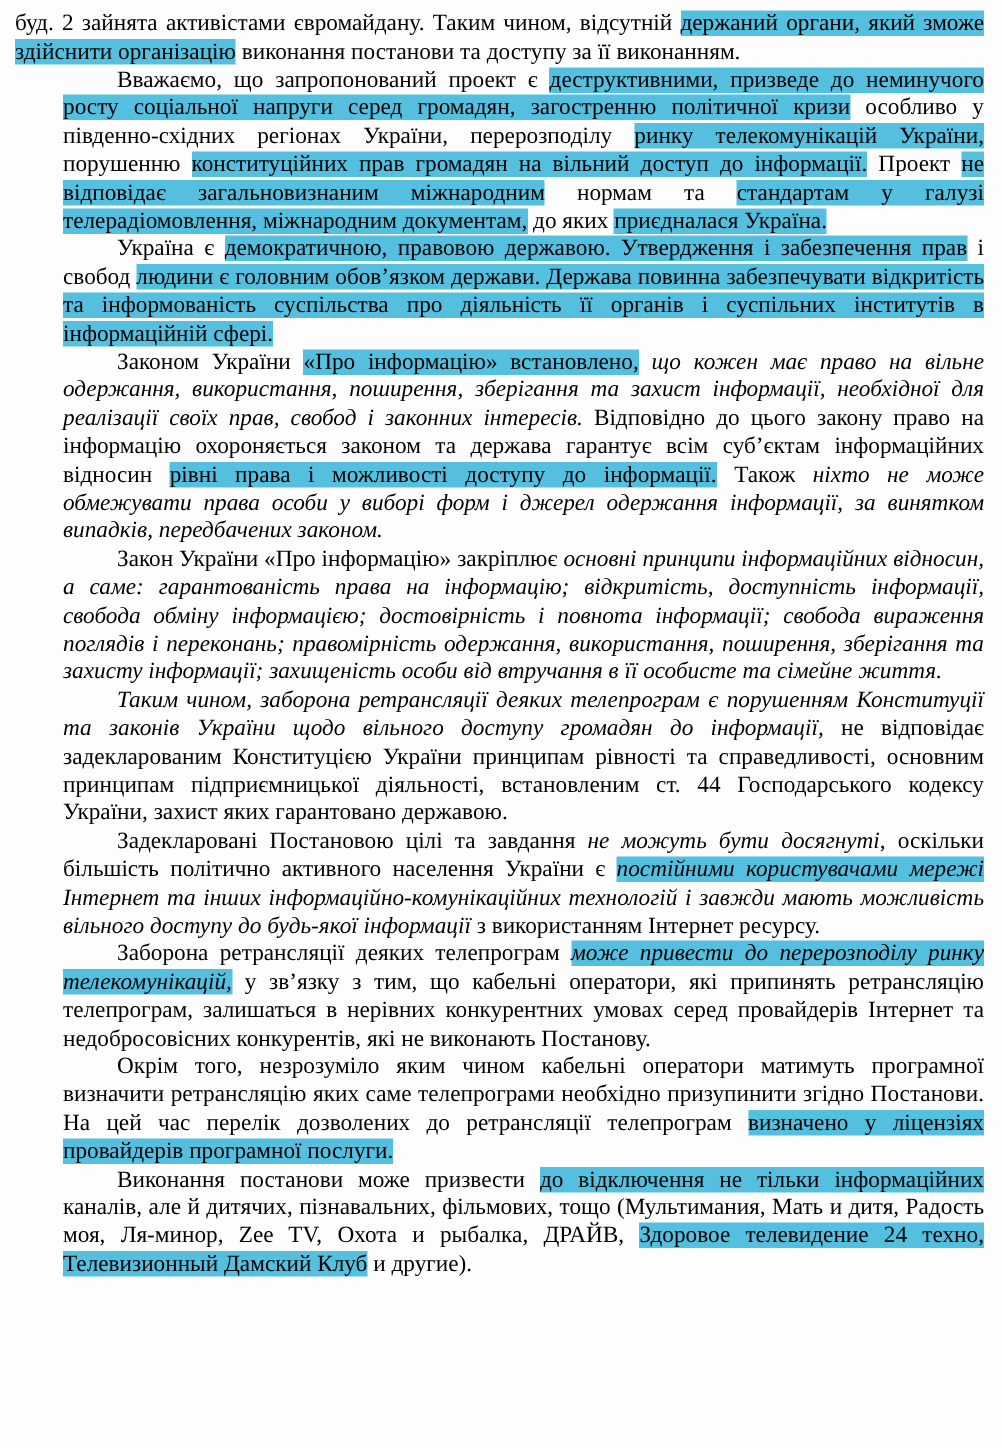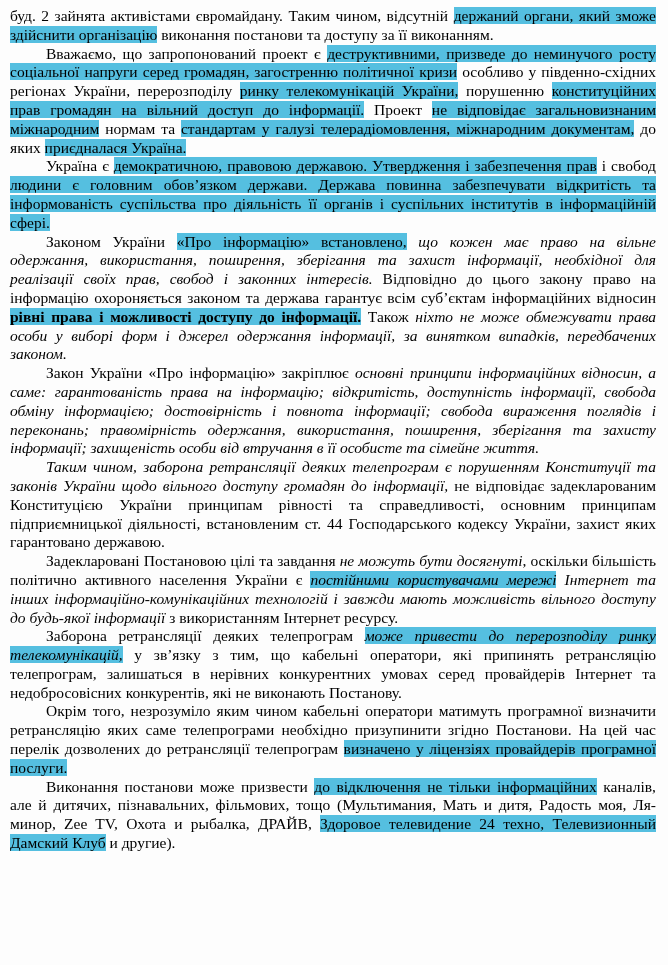--- a/index.html
+++ b/index.html
@@ -11,23 +11,23 @@
     color: var(--text-color, #000000);
     font-family: "Liberation Serif", "DejaVu Serif", serif;
     font-size: 15.5px;
     line-height: 18.8px;
     padding: 7px 12px 6px 10px;
     text-align: justify;
     overflow: hidden;
   }
   .doc-body { width: 100%; }
   .para { margin: 0; padding: 0; }
-  .para.indent { text-indent: 36px; }
+  .para.indent { text-indent: 36px; margin-left: 32px; }
   .style-normal { font-weight: 400; font-style: normal; }
-  .style-bold { font-weight: 700; }
+  .style-bold { font-weight: 400; }
   .style-italic { font-style: italic; }
   .style-bold-italic { font-weight: 400; font-style: italic; }
   .hl { background-color: var(--hl-color, #55bfe0); }
 </style>
 </head>
 <body>
 
 <div class="page">
   <div class="doc-body">
       <p class="para"><span class="run style-normal">буд. 2 зайнята активістами євромайдану. Таким чином, відсутній </span><span class="run style-normal hl">держаний органи, який зможе здійснити організацію</span><span class="run style-normal"> виконання постанови та доступу за її виконанням.</span></p>

